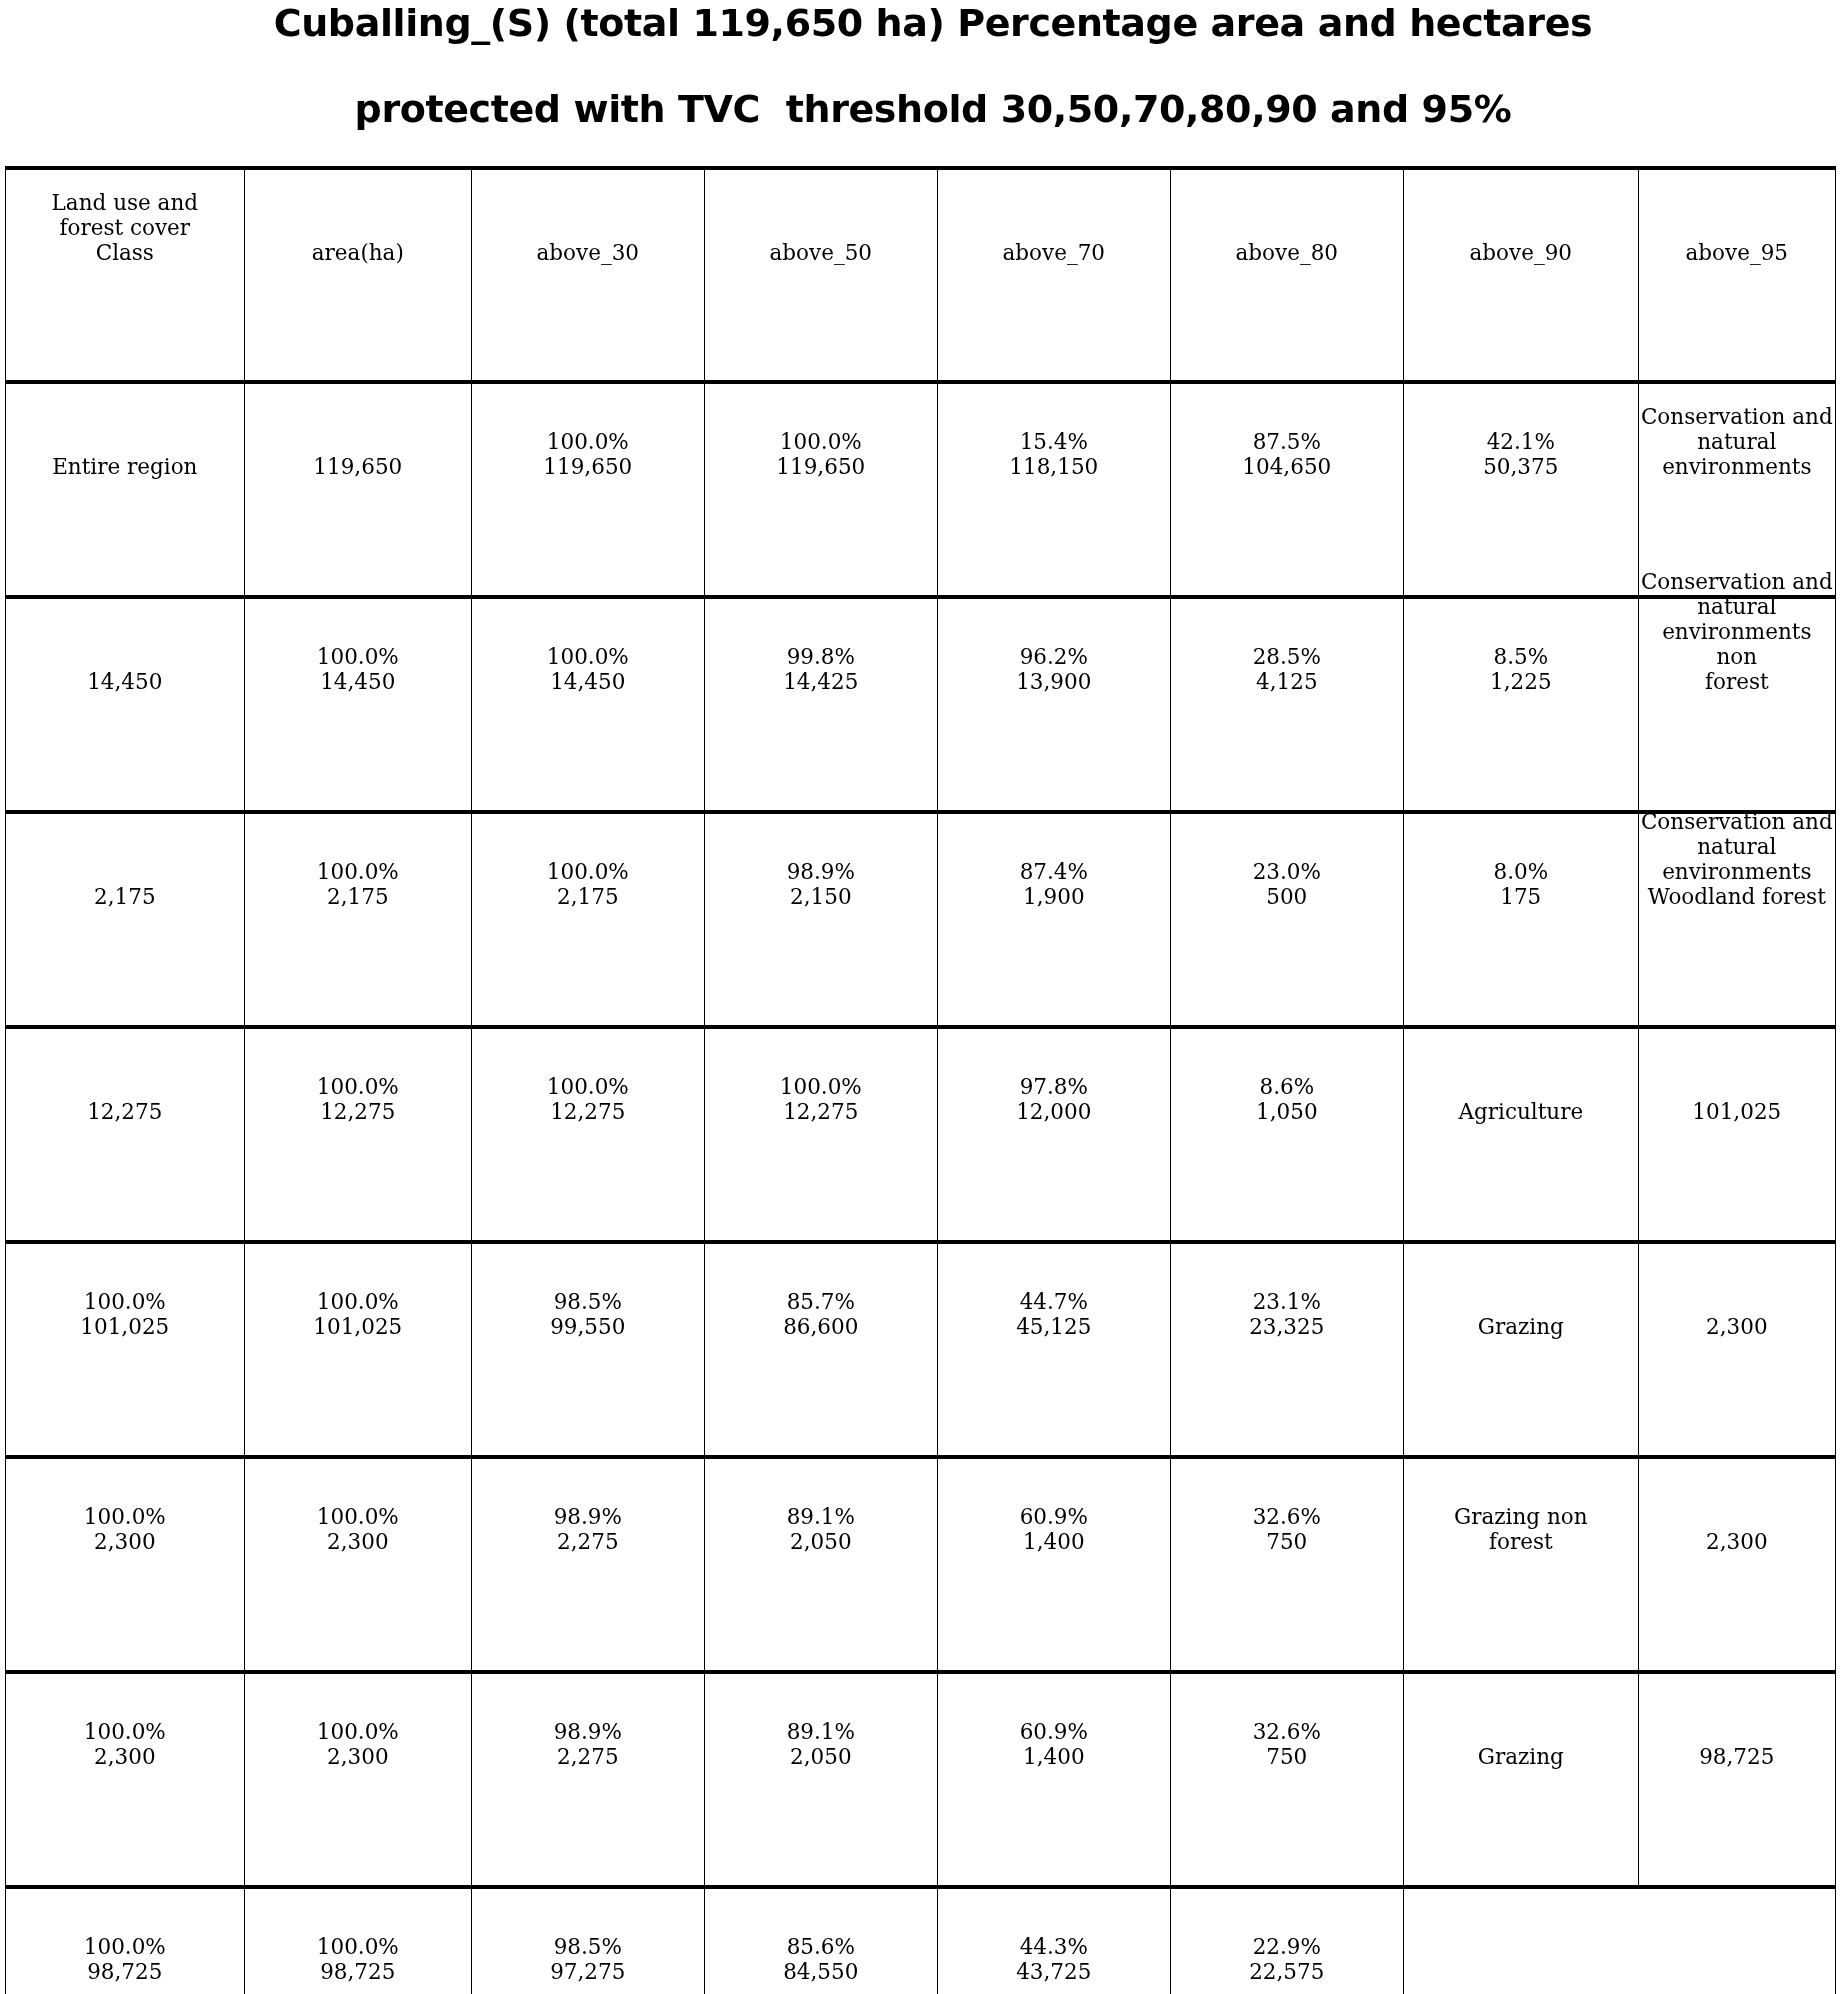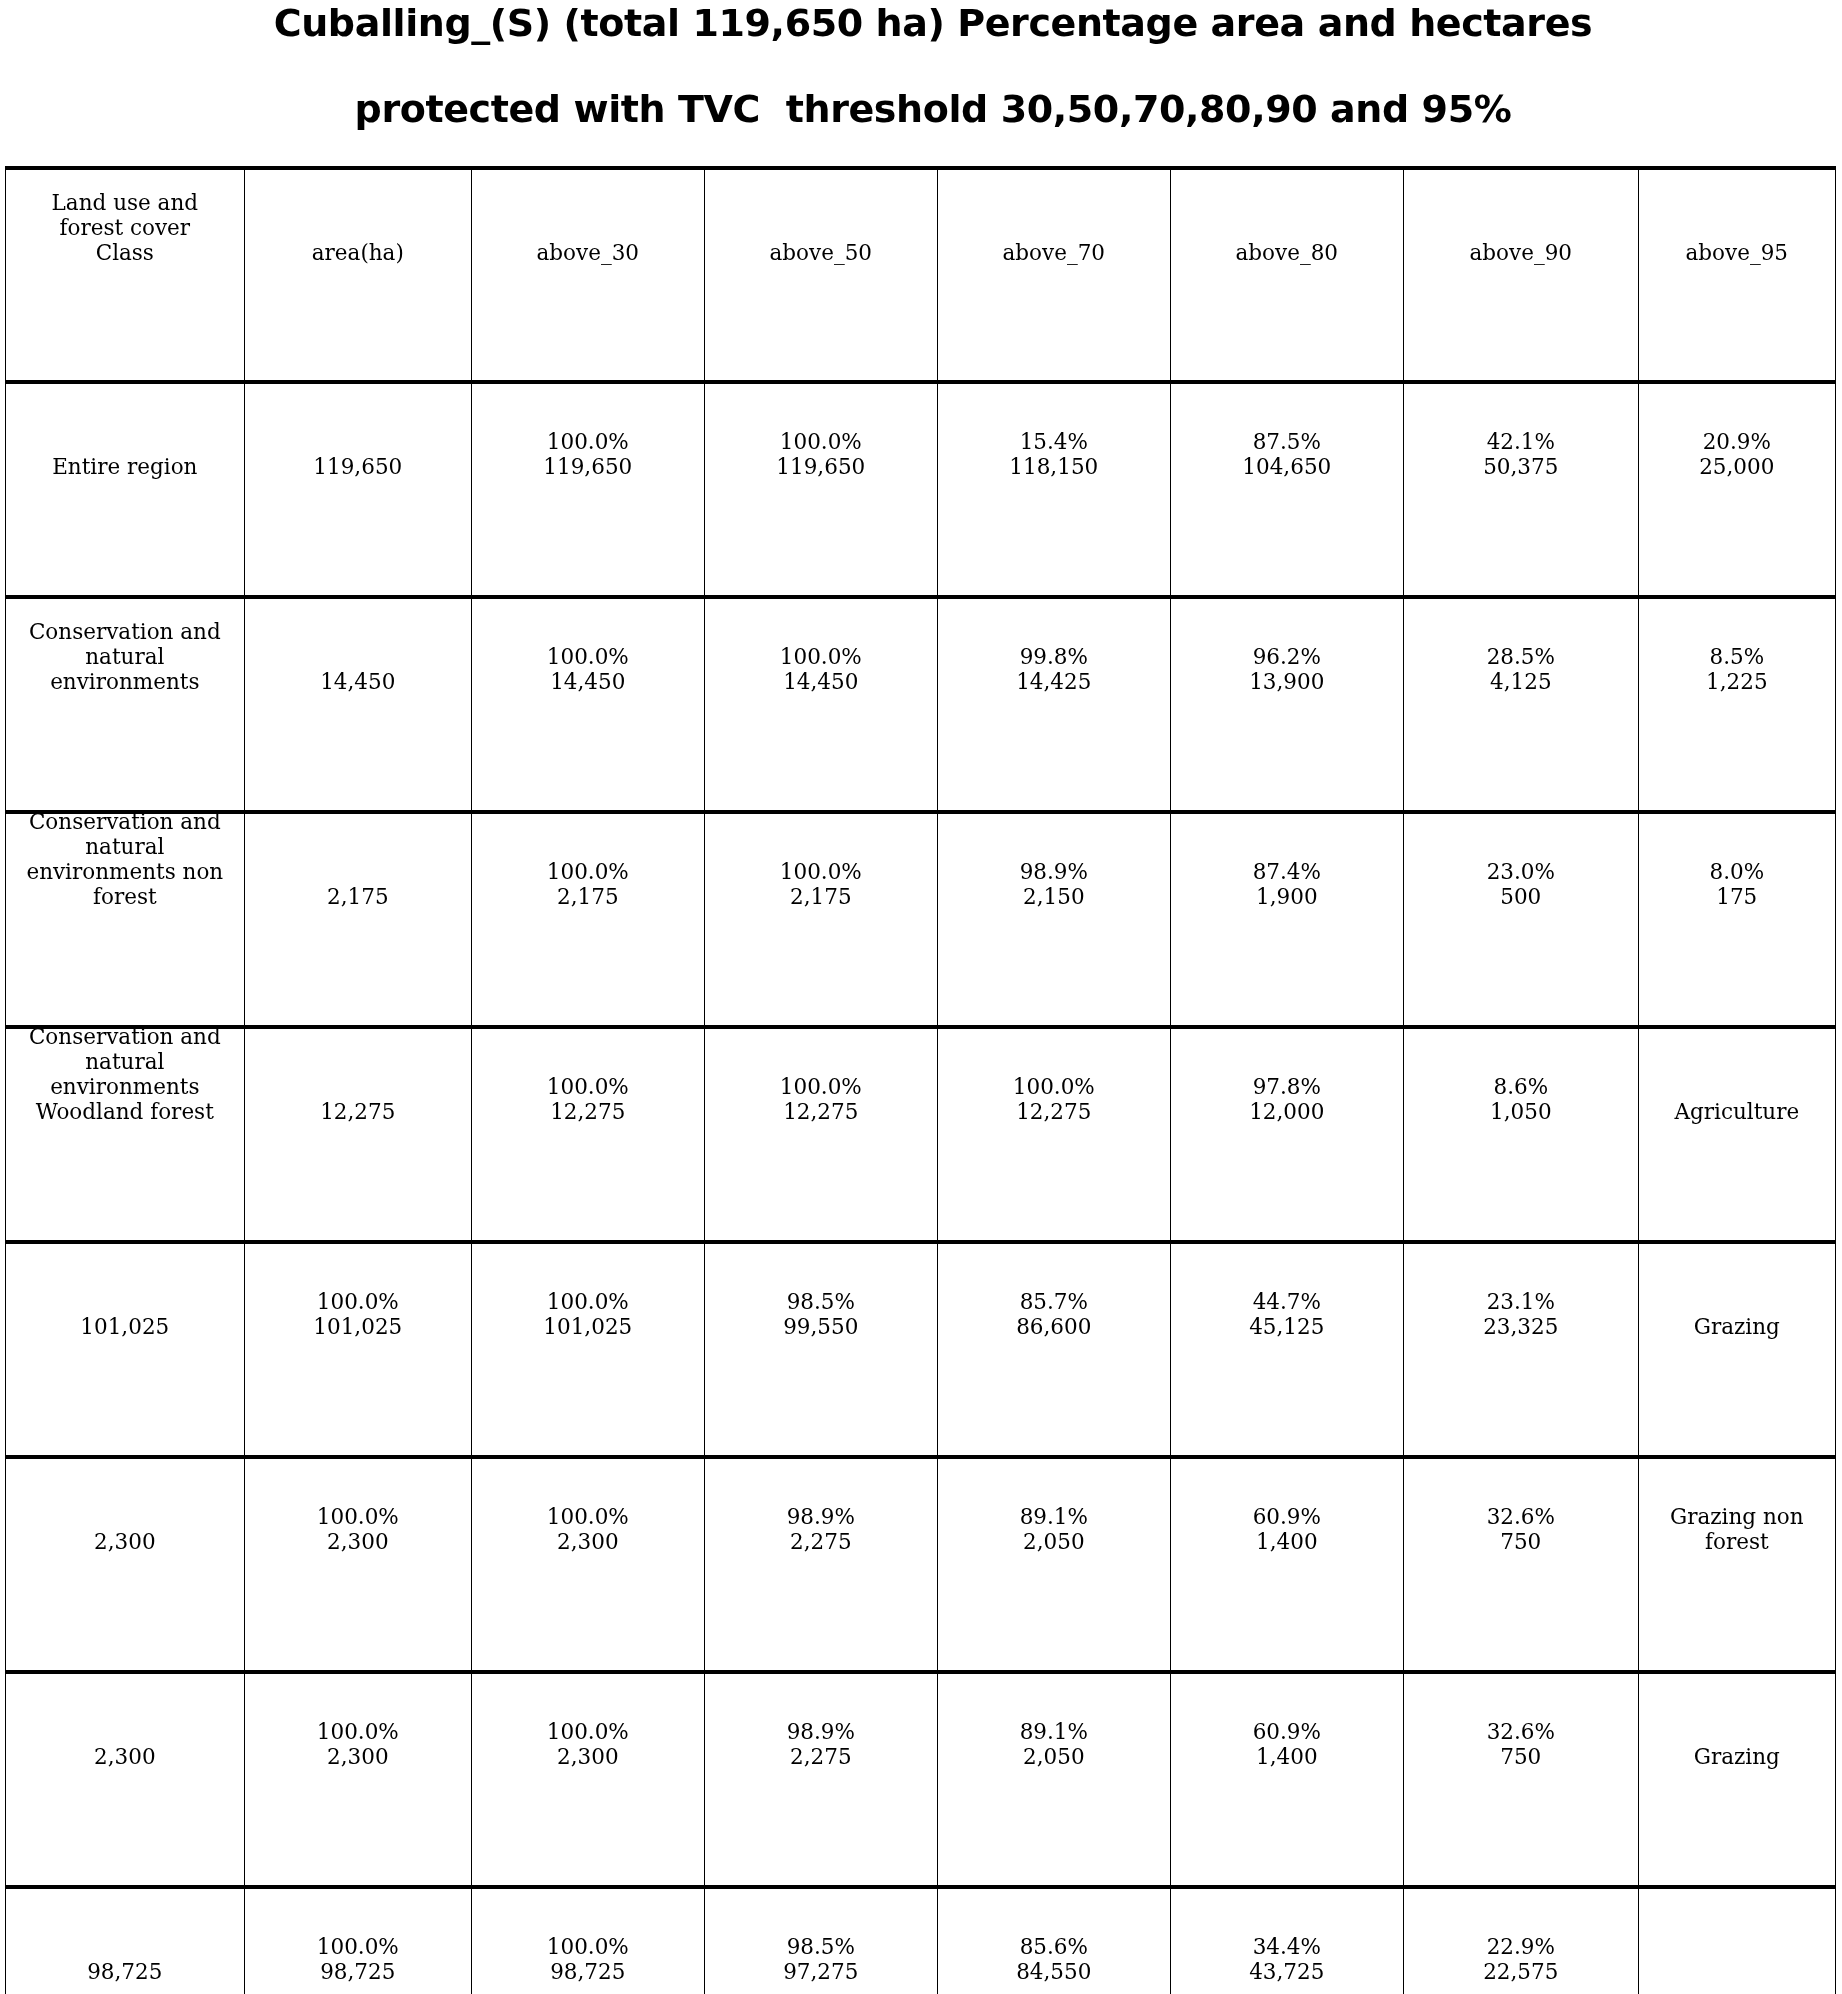--- a/index.html
+++ b/index.html
@@ -103,26 +103,20 @@
         <span class="pct">87.5%</span>
         <span class="ha">104,650</span>
       </div>
     </div>
   <div class="cell">
       <div class="cb">
         <span class="pct">42.1%</span>
         <span class="ha">50,375</span>
       </div>
     </div>
-  <div class="cell">
-      <div class="cb">
-        <span class="pct">20.9%</span>
-        <span class="ha">25,000</span>
-      </div>
-    </div>
 
   <div class="cell">
       <div class="cb lbl pre">Conservation and
 natural
 environments</div>
     </div>
   <div class="cell">
       <div class="cb">14,450</div>
     </div>
   <div class="cell">
@@ -403,21 +397,21 @@
       </div>
     </div>
   <div class="cell">
       <div class="cb">
         <span class="pct">85.6%</span>
         <span class="ha">84,550</span>
       </div>
     </div>
   <div class="cell">
       <div class="cb">
-        <span class="pct">34.4%</span>
+        <span class="pct">44.3%</span>
         <span class="ha">43,725</span>
       </div>
     </div>
   <div class="cell">
       <div class="cb">
         <span class="pct">22.9%</span>
         <span class="ha">22,575</span>
       </div>
     </div>
 

